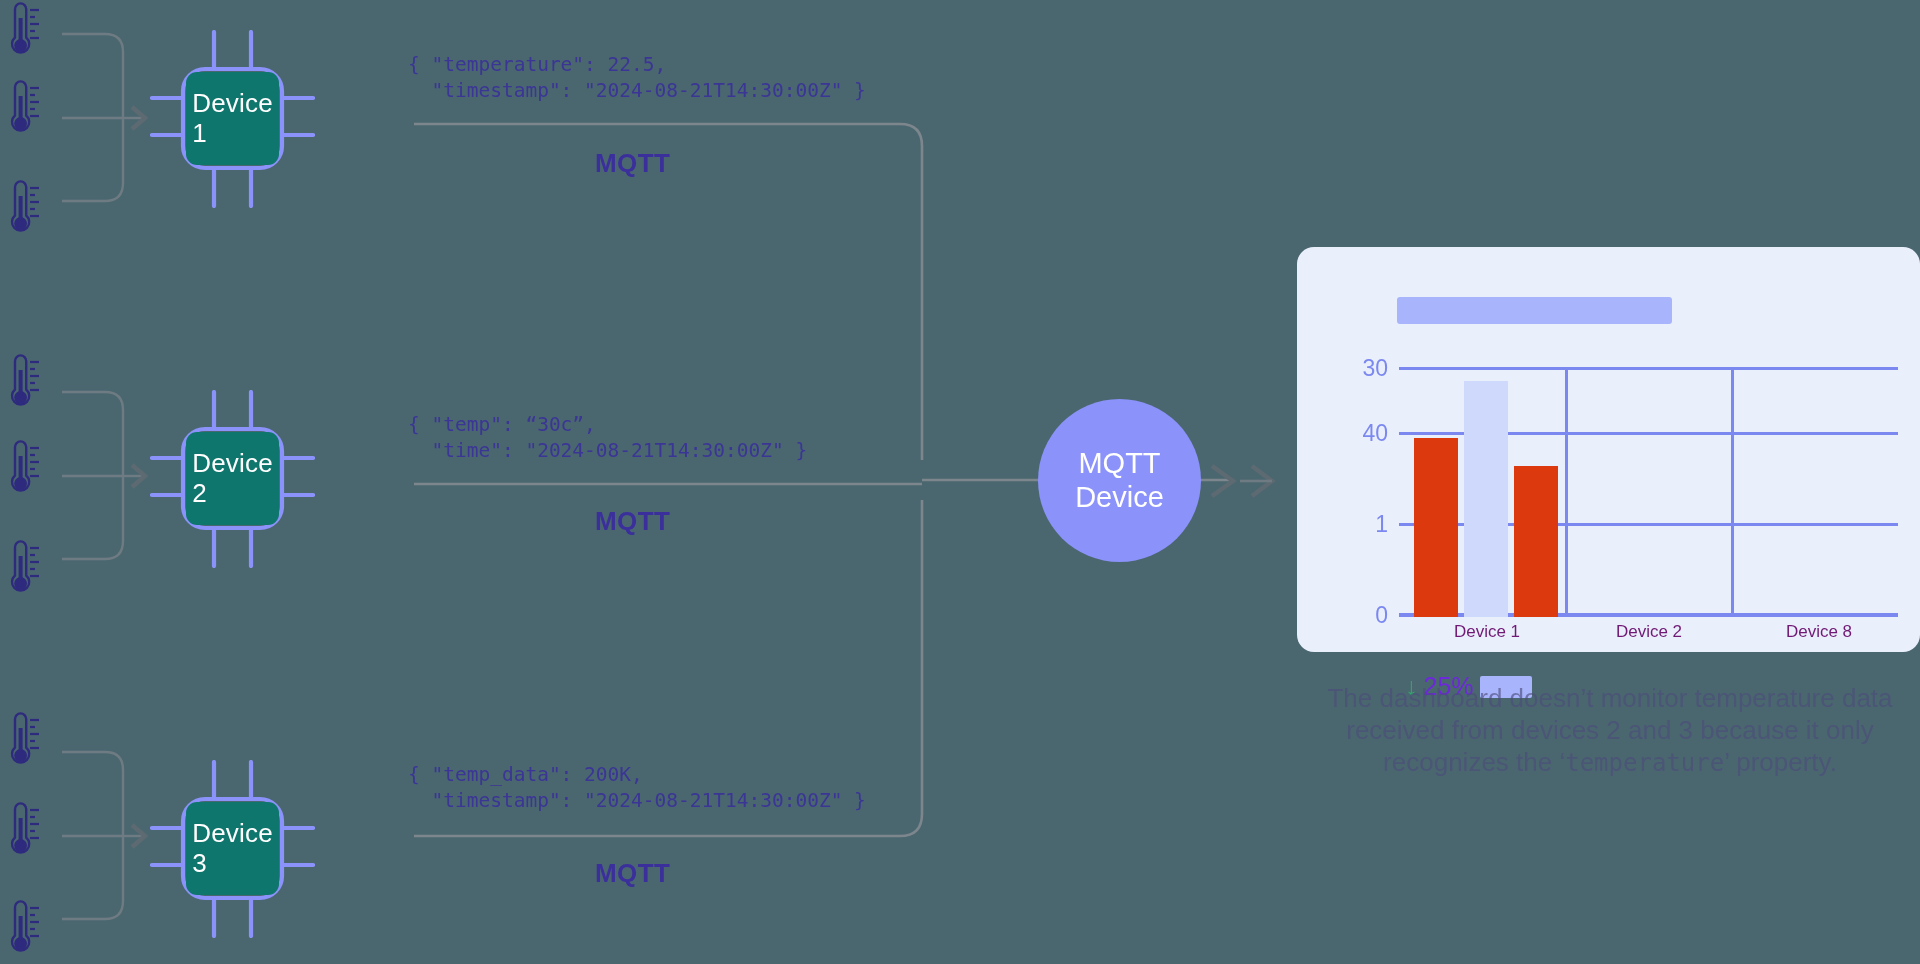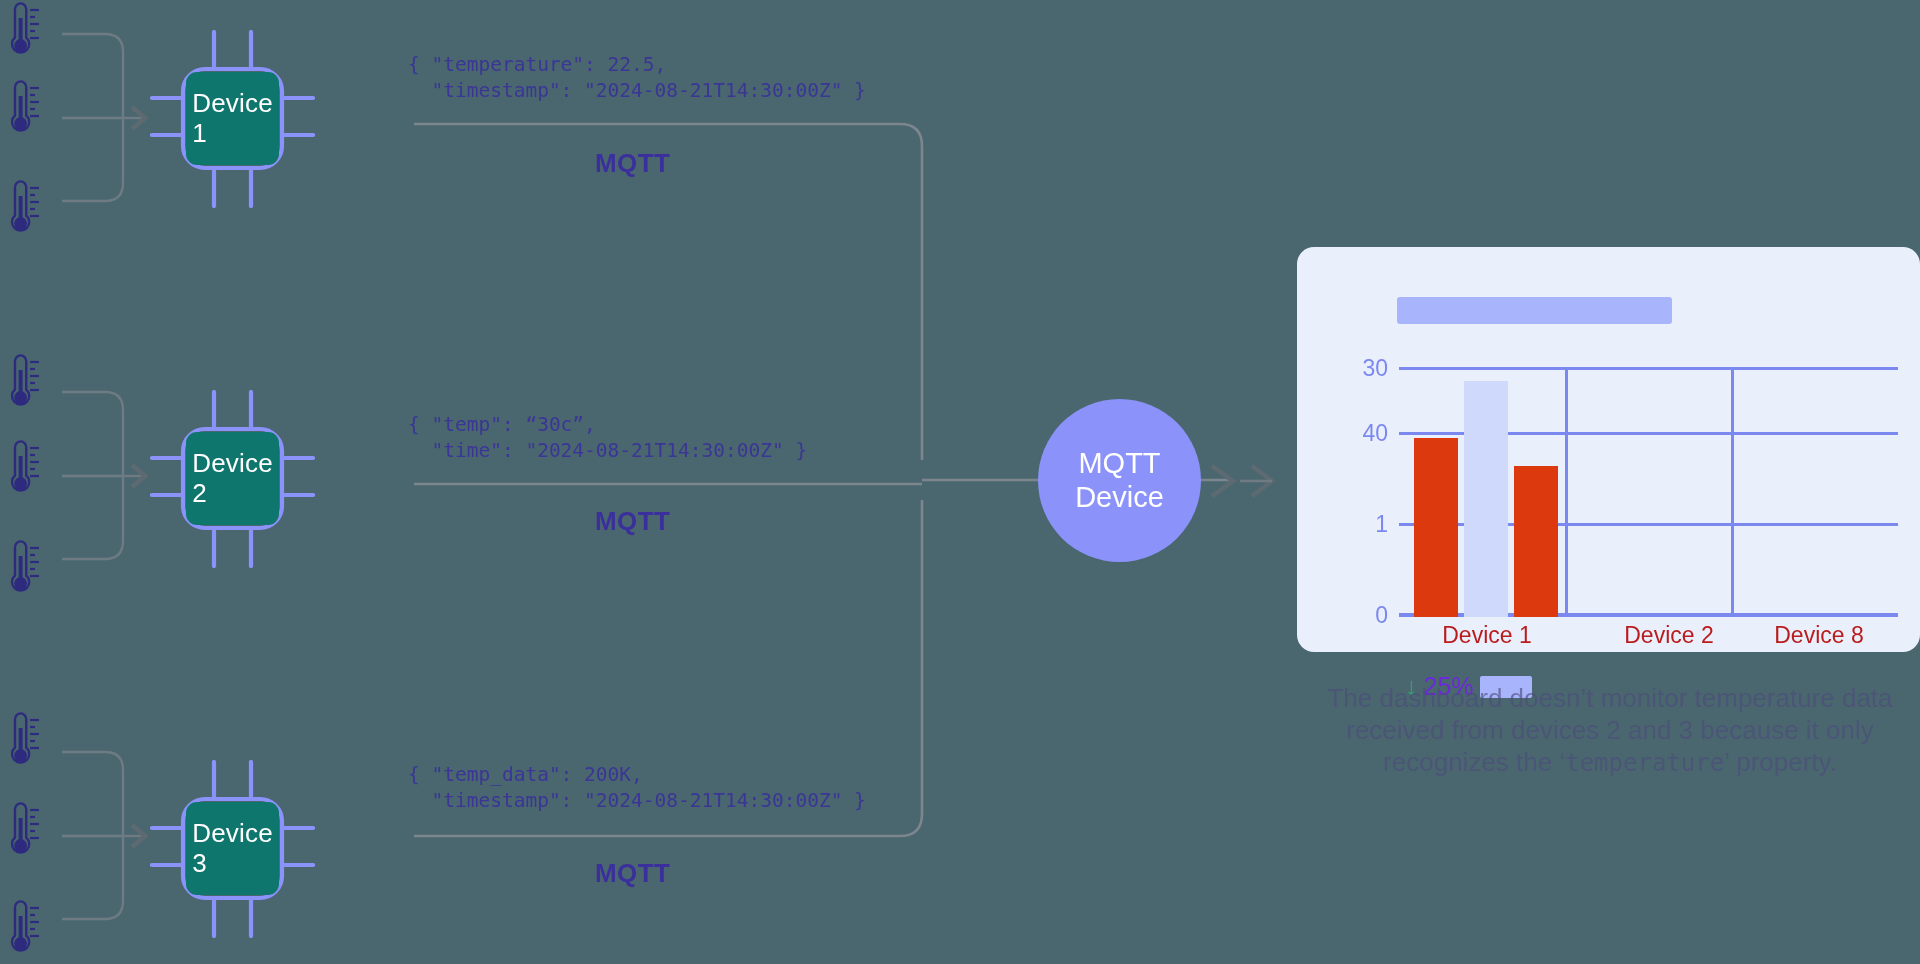--- a/index.html
+++ b/index.html
@@ -60,21 +60,21 @@
 
   .chart{position:absolute;}
   .ylab{
     position:absolute;color:#7b88f0;font-size:23px;text-align:right;width:46px;
   }
   .gridline{position:absolute;background:#7b88f0;height:3px;}
   .axisline{position:absolute;background:#7b88f0;}
   .vsep{position:absolute;background:#7b88f0;width:3px;}
   .bar{position:absolute;bottom:0;}
   .xlab{
-    position:absolute;color:#b91c1c;font-size:23px;text-align:center;
+    position:absolute;color:#701a75;font-size:17px;text-align:center;
   }
   .legend{position:absolute;display:flex;align-items:center;gap:6px;}
   .legend .arrow-dn{color:#2faa6a;font-size:25px;line-height:1;}
   .legend .pct{color:#6d28d9;font-size:25px;}
   .legend .swatch{width:52px;height:22px;background:#a8b4fb;border-radius:2px;}
 
   .caption{
     position:absolute;text-align:center;color:#4c4b7a;
     font-size:26px;line-height:32px;opacity:.62;
   }
@@ -374,21 +374,21 @@
       <div class="axisline" style="left:102px;top:366px;width:499px;height:4px;"></div>
 
       <div class="vsep" style="left:268px;top:120px;height:250px;"></div>
       <div class="vsep" style="left:434px;top:120px;height:250px;"></div>
 
       <div class="bar" style="left:117px;bottom:35px;width:44px;height:179px;background:#dc3a0e;"></div>
       <div class="bar" style="left:167px;bottom:35px;width:44px;height:236px;background:#cfd9fb;"></div>
       <div class="bar" style="left:217px;bottom:35px;width:44px;height:151px;background:#dc3a0e;"></div>
 
       <div class="xlab" style="left:110px;top:375px;width:160px;">Device 1</div>
-      <div class="xlab" style="left:292px;top:375px;width:160px;">Device 2</div>
+      <div class="xlab" style="left:272px;top:375px;width:160px;">Device 2</div>
       <div class="xlab" style="left:442px;top:375px;width:160px;">Device 8</div>
 
       <div class="legend" style="left:108px;top:425px;">
         <span class="arrow-dn">↓</span>
         <span class="pct">25%</span>
         <span class="swatch"></span>
       </div>
     </div>
   </div>
 

